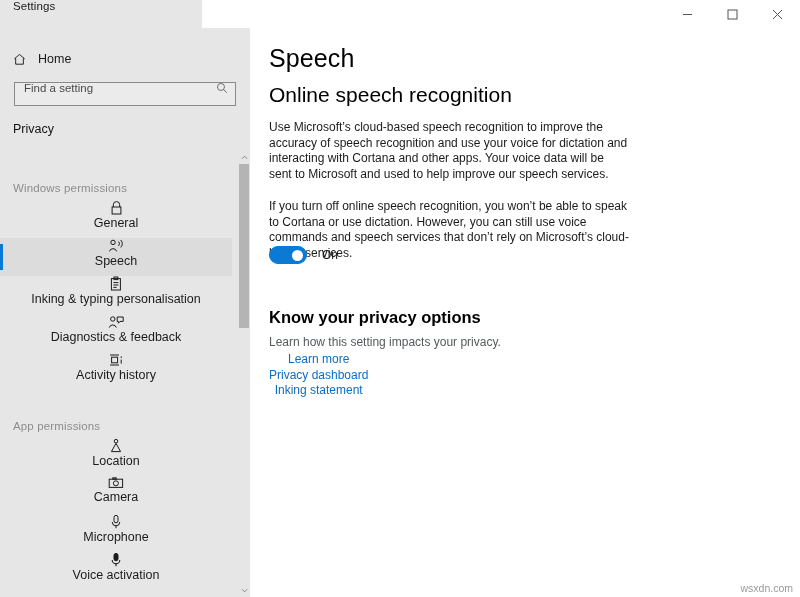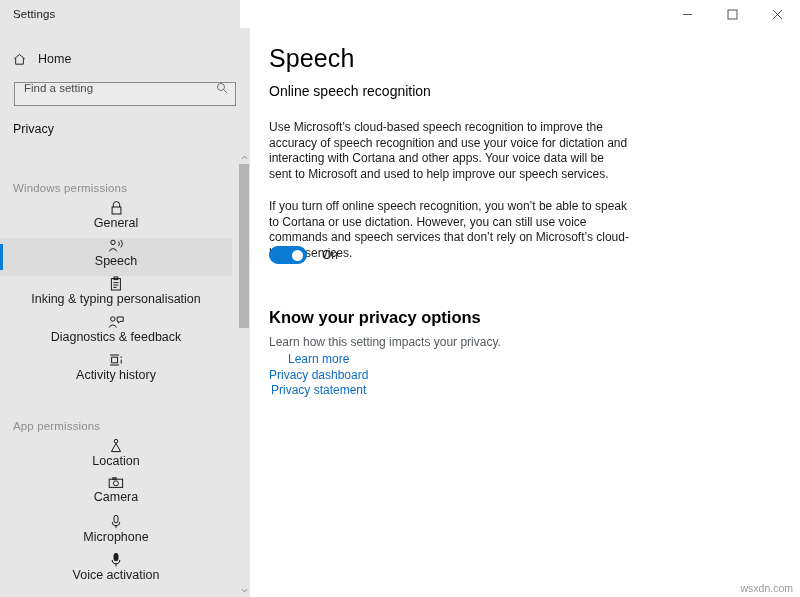--- a/index.html
+++ b/index.html
@@ -16,23 +16,23 @@
   }
 
   
   .titlebar {
     position: absolute; top: 0; left: 0;
     width: 800px; height: 28px;
     display: flex; align-items: flex-start;
     z-index: 20;
   }
   .titlebar-left {
-    width: 240px; height: 28px;
+    width: 202px; height: 28px;
     background: #e6e6e6;
-    display: flex; align-items: center;
+    display: flex; 
   }
   .app-title {
     font-size: 11.5px;
     color: #1a1a1a;
     padding-left: 13px;
     letter-spacing: .1px;
   }
   .titlebar-right {
     flex: 1; height: 28px;
     background: #ffffff;
@@ -146,21 +146,21 @@
     width: 550px; height: 597px;
     background: #ffffff;
   }
   .page-title {
     position: absolute; top: 44px; left: 19px;
     font-size: 25px; font-weight: normal;
     color: #000000; letter-spacing: .1px;
   }
   .section-title {
     position: absolute; top: 83px; left: 19px;
-    font-size: 14px; color: #000; font-weight: normal;
+    font-size: 21px; color: #000; font-weight: normal;
   }
   .para {
     position: absolute; left: 19px;
     width: 360px;
     font-size: 12px; line-height: 15.5px;
     color: #1b1b1b;
   }
   .para-1 { top: 120px; }
   .para-2 { top: 199px; }
 
@@ -413,19 +413,19 @@
       </div>
       <span class="toggle-label">On</span>
     </div>
 
     <h2 class="section-title-2">Know your privacy options</h2>
     <p class="sub-note">Learn how this setting impacts your privacy.</p>
 
     <div class="links">
       <a href="#">Learn more</a>
       <a href="#">Privacy dashboard</a>
-      <a href="#">Privacy statement</a>
+      <a href="#">Inking statement</a>
     </div>
 
     <div class="watermark">wsxdn.com</div>
   </div>
 
 </div>
 
 </body></html>

